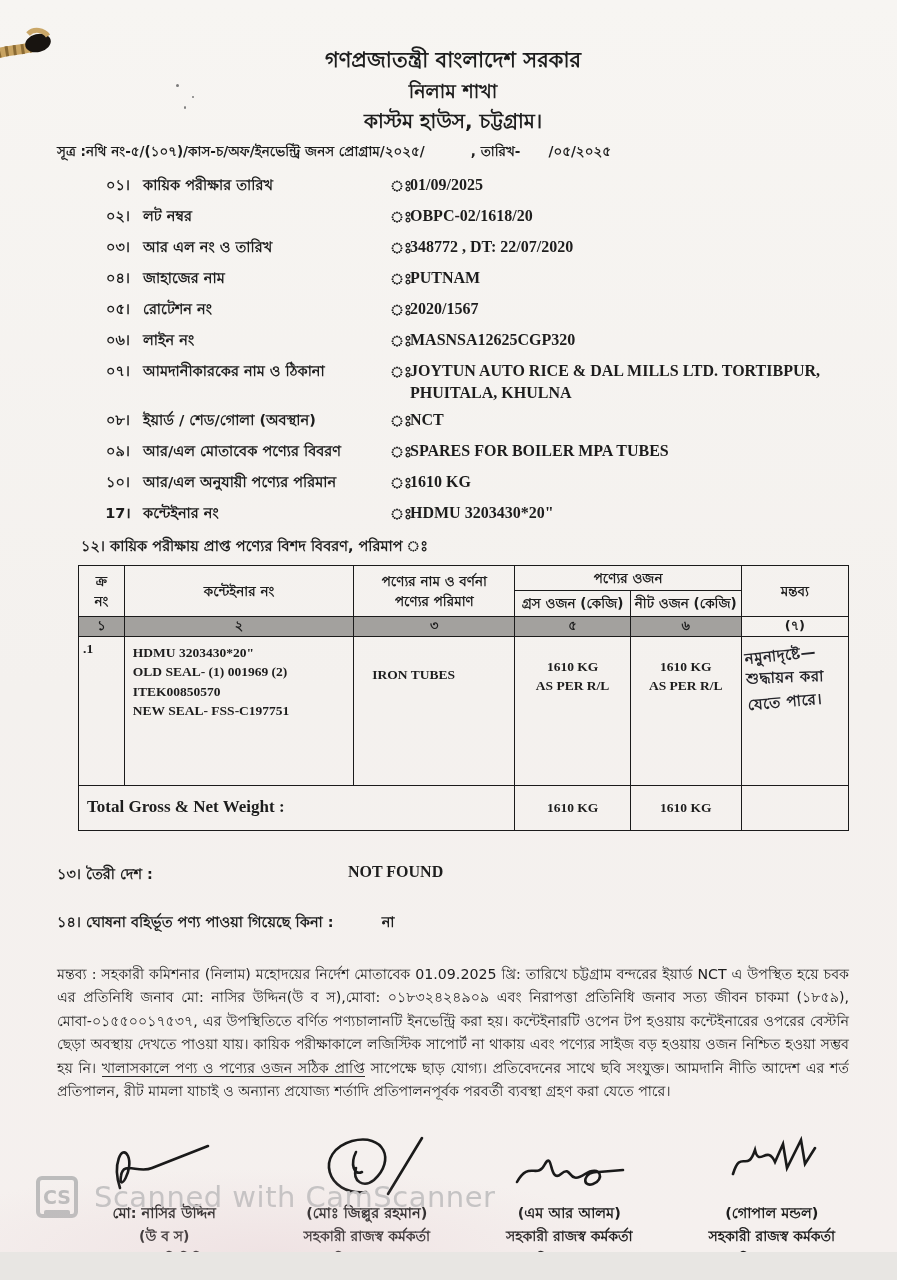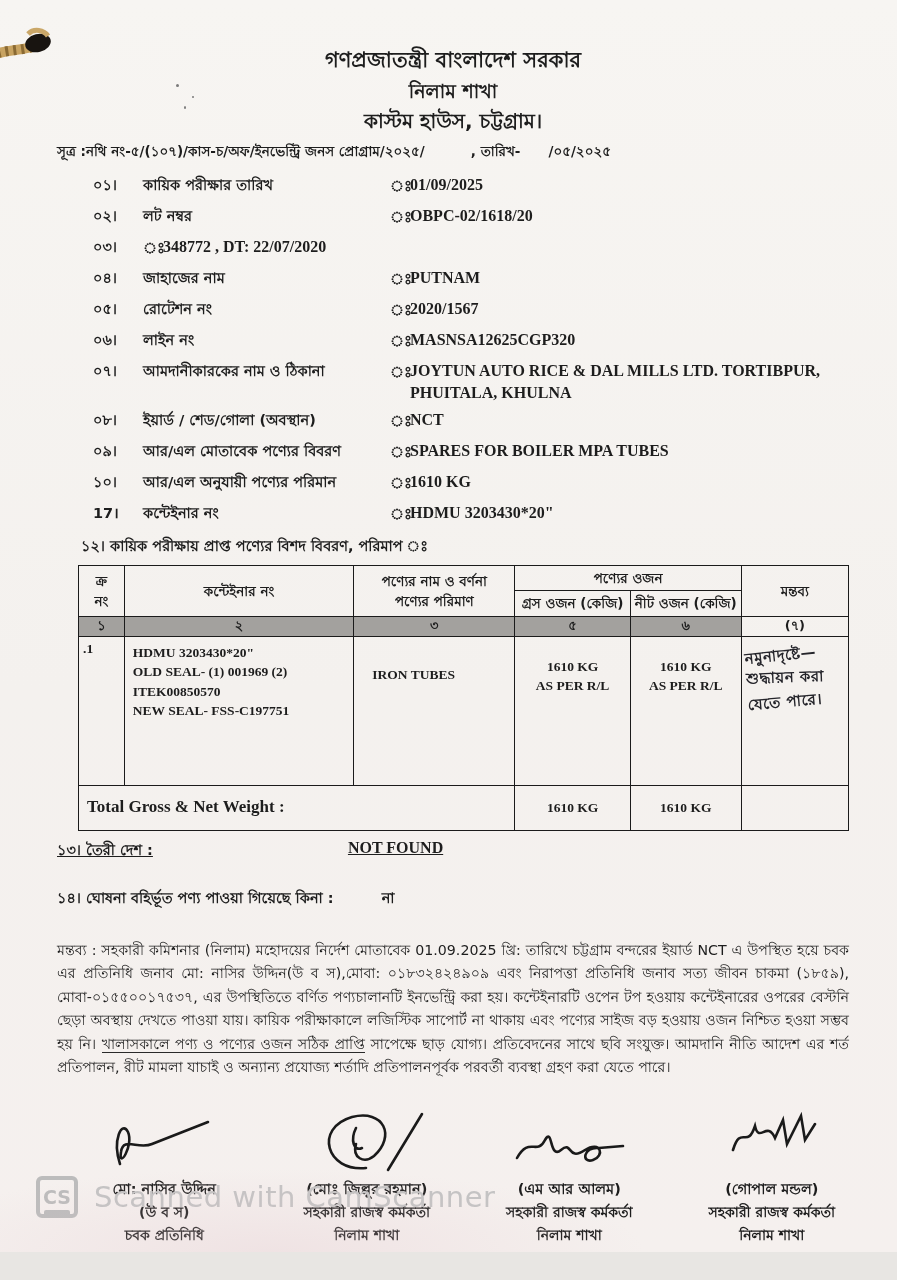--- a/index.html
+++ b/index.html
@@ -19,21 +19,21 @@
 
   
   .subject{margin-top:14px;font-size:14px;font-weight:bold;}
   .refline{margin-top:4px;font-size:13.5px;font-weight:bold;white-space:nowrap;}
   .refline .gap1{display:inline-block;width:46px;}
   .refline .gap2{display:inline-block;width:28px;}
 
   
   .items{margin-top:10px;}
   .item-row{display:flex;align-items:flex-start;margin-bottom:6px;font-size:14.5px;}
-  .item-row .no{width:50px;margin-left:36px;font-weight:bold;flex:none;}
+  .item-row .no{width:50px;margin-left:36px;font-weight:bold;flex:none;text-align:center;}
   .item-row .label{width:247px;font-weight:bold;flex:none;}
   .item-row .colon{width:20px;font-weight:bold;font-size:15px;flex:none;}
   .item-row .value{font-family:"Liberation Serif",serif;font-weight:bold;font-size:16px;
                    line-height:1.35;max-width:430px;}
   .item12{margin-top:8px;font-size:14.5px;font-weight:bold;margin-left:24px;}
 
   
   table.exam{border-collapse:collapse;margin:6px 0 0 21px;table-layout:fixed;}
   table.exam td{border:1.6px solid #1b1b1b;padding:2px 4px;vertical-align:top;
                 font-size:13.5px;}
@@ -46,21 +46,21 @@
   .serif-b{font-family:"Liberation Serif",serif;font-weight:bold;font-size:15.5px;line-height:1.45;}
   .cell-center{text-align:center;}
   tr.totalrow td{height:40px;vertical-align:middle;}
   .handnote{transform:rotate(-4deg);font-size:15px;line-height:1.55;color:#24242a;
             font-weight:bold;letter-spacing:.5px;padding-top:4px;}
   .handnote .hl1{display:block;transform:rotate(-2deg);}
   .handnote .hl2{display:block;transform:rotate(2deg);}
   .handnote .hl3{display:block;transform:rotate(-1deg);}
 
   
-  .item13{margin-top:8px;font-size:14.5px;font-weight:bold;display:flex;text-decoration:underline;}
+  .item13{margin-top:32px;font-size:14.5px;font-weight:bold;display:flex;}
   .item13 .val{font-family:"Liberation Serif",serif;font-size:16px;margin-left:195px;}
   .item14{margin-top:24px;font-size:14.5px;font-weight:bold;display:flex;}
   .item14 .val{margin-left:48px;}
 
   
   .remarks{margin-top:28px;font-size:14.2px;line-height:1.66;text-align:justify;width:792px;}
   .remarks .ul{border-bottom:1.6px solid #2a2a2a;}
 
   
   .signatures{display:flex;margin-top:26px;margin-left:6px;width:810px;}
@@ -117,20 +117,21 @@
           <span class="value">01/09/2025</span>
       </div>
       <div class="item-row">
         <span class="no">০২।</span>
           <span class="label">লট নম্বর</span>
           <span class="colon">ঃ</span>
           <span class="value">OBPC-02/1618/20</span>
       </div>
       <div class="item-row">
         <span class="no">০৩।</span>
+          <span class="label">আর এল নং ও তারিখ</span>
           <span class="colon">ঃ</span>
           <span class="value">348772 , DT: 22/07/2020</span>
       </div>
       <div class="item-row">
         <span class="no">০৪।</span>
           <span class="label">জাহাজের নাম</span>
           <span class="colon">ঃ</span>
           <span class="value">PUTNAM</span>
       </div>
       <div class="item-row">

